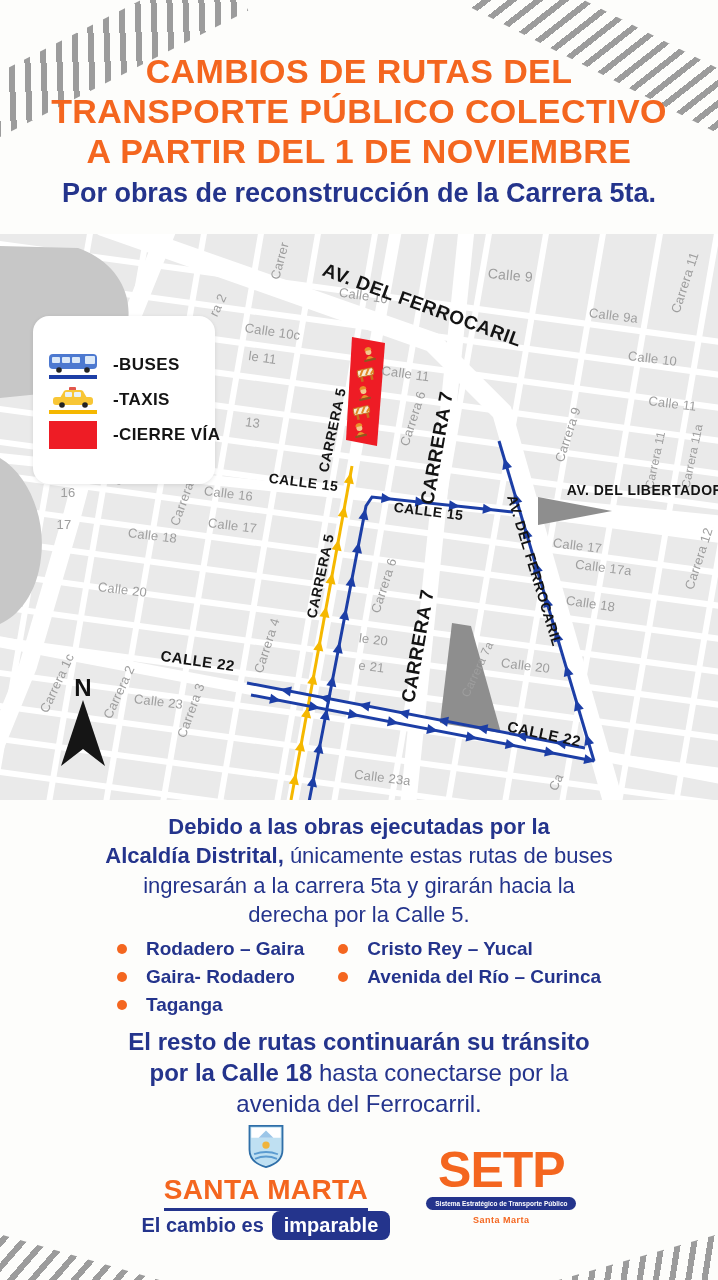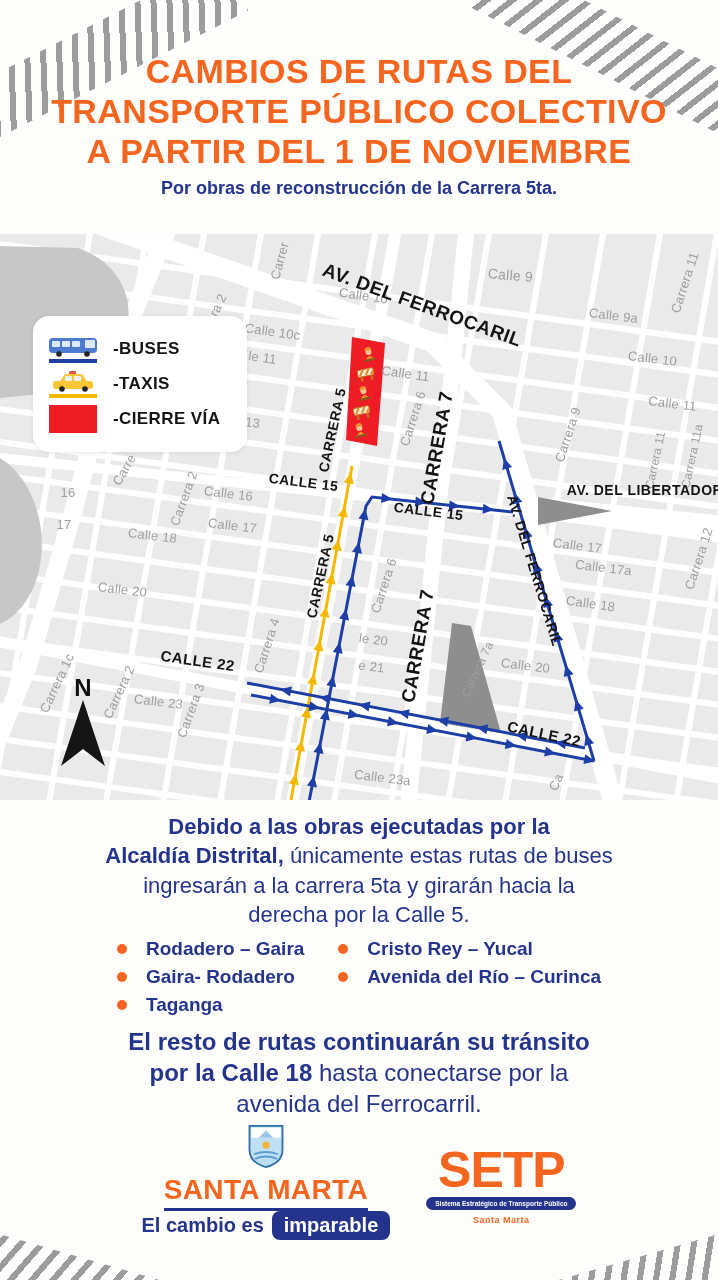--- a/index.html
+++ b/index.html
@@ -9,27 +9,27 @@
   
   .stripe{position:absolute;background:repeating-linear-gradient(115deg,#9C9C9C 0 6px,transparent 6px 16px);}
   .stripe.tl{width:310px;height:58px;left:-58px;top:26px;transform:rotate(-27deg);}
   .stripe.tr{width:320px;height:58px;right:-62px;top:22px;transform:rotate(27deg);}
   .stripe.bl{width:360px;height:66px;left:-66px;bottom:-4px;transform:rotate(16deg);transform-origin:left bottom;}
   .stripe.br{width:360px;height:66px;right:-66px;bottom:-4px;transform:rotate(-16deg);transform-origin:right bottom;}
 
   .title{position:absolute;top:52px;left:0;right:0;text-align:center;color:#F4661F;
          font-size:34px;font-weight:800;line-height:1.17;letter-spacing:.4px;}
   .subtitle{position:absolute;top:178px;left:0;right:0;text-align:center;color:#24348C;
-            font-size:18px;font-weight:800;}
+            font-size:27px;font-weight:800;}
 
   .map{position:absolute;top:234px;left:0;width:718px;height:566px;}
   .map svg{display:block;}
 
-  .legend{position:absolute;left:33px;top:82px;width:214px;background:#ffffff;border-radius:16px;
-          padding:12px 14px;box-shadow:0 1px 4px rgba(0,0,0,.10);box-sizing:border-box;}
+  .legend{position:absolute;left:33px;top:82px;width:182px;background:#ffffff;border-radius:16px;
+          padding:28px 14px;box-shadow:0 1px 4px rgba(0,0,0,.10);box-sizing:border-box;}
   .legend-row{display:flex;align-items:center;gap:14px;margin:7px 0;}
   .licon{width:52px;flex:none;display:flex;justify-content:center;}
   .legend-label{font-weight:800;font-size:17px;color:#141414;letter-spacing:.4px;white-space:nowrap;}
   .closure-swatch{width:48px;height:28px;background:#EE1C25;}
 
   .p1{position:absolute;top:812px;left:40px;width:638px;text-align:center;color:#24348C;
       font-size:22px;font-weight:500;line-height:1.34;}
   .p1 .b,.p2 .b{font-weight:700;}
   .p2{position:absolute;top:1026px;left:40px;width:638px;text-align:center;color:#24348C;
       font-size:24px;font-weight:500;line-height:1.3;}

